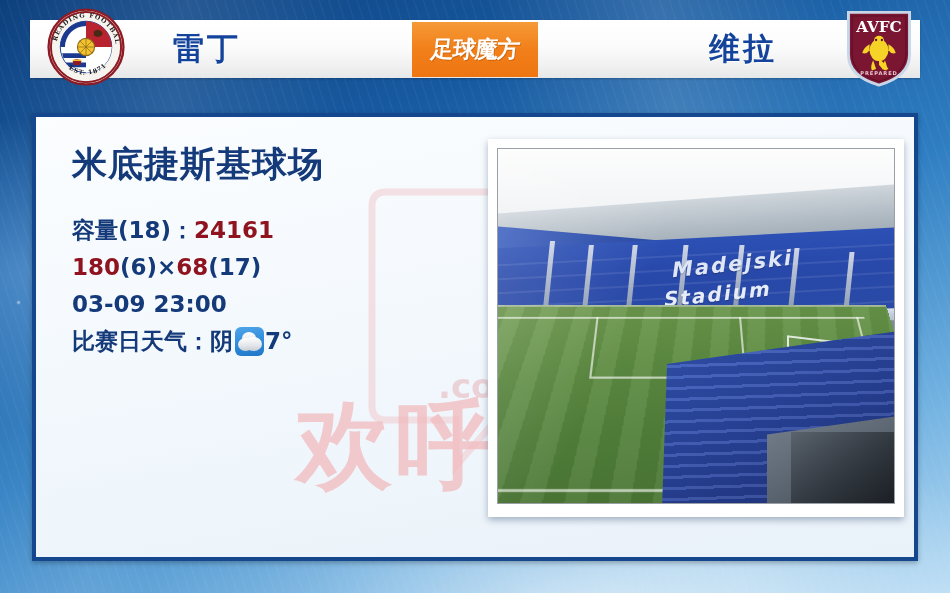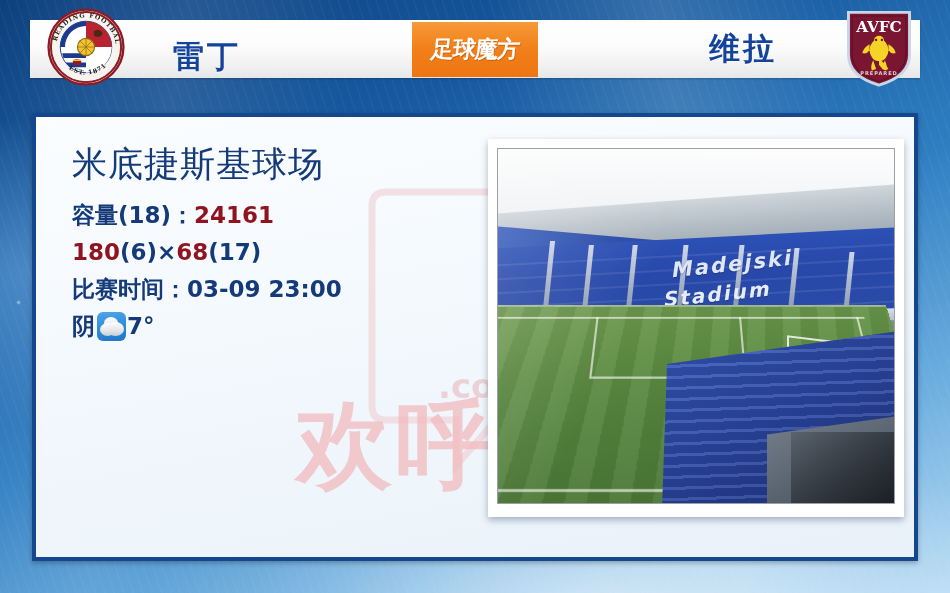--- a/index.html
+++ b/index.html
@@ -40,21 +40,21 @@
     z-index:3;
   }
   #headerbar .hb-top{position:absolute;left:0;right:0;top:0;height:1px;background:#ffffff;}
 
   .team-name{
     position:absolute; top:50%; transform:translateY(-50%);
     font-size:31px; font-weight:bold; color:#14439b;
     letter-spacing:3px; white-space:nowrap;
     text-shadow:0 1px 0 rgba(255,255,255,.9);
   }
-  #home-name{ left:143px;margin-top:8px; }
+  #home-name{ left:143px; }
   #away-name{ right:143px; }
 
   
   #brandbox{
     position:absolute; left:412px; top:22px; width:126px; height:55px;
     background:linear-gradient(180deg,#f59a37 0%,#f2801a 48%,#ee7512 100%);
     z-index:4;
     display:flex; align-items:center; justify-content:center;
   }
   #brandbox .brandtxt{
@@ -82,22 +82,22 @@
   
   #watermark{ position:absolute; left:330px; top:55px; width:300px; height:330px;
               opacity:.5; pointer-events:none; }
   #wm-huan{ position:absolute; left:260px; top:265px; font-size:96px; font-weight:bold;
             color:#f2b9bc; opacity:.72; letter-spacing:4px; white-space:nowrap;
             pointer-events:none; font-family:"DejaVu Sans",sans-serif;}
 
   
   #info{ position:absolute; left:36px; top:28px; width:430px; z-index:2; }
   #stadium-title{
-    font-size:35px; font-weight:normal; color:#143a7a; letter-spacing:1px;
-    line-height:1.1; margin-bottom:13px; white-space:nowrap;
+    font-size:35px; font-weight:bold; color:#143a7a; letter-spacing:1px;
+    line-height:1.1; margin-bottom:28px; white-space:nowrap;
   }
   .desc-line{
     font-size:23px; font-weight:bold; color:#143a7a; line-height:1.55;
     letter-spacing:0px; white-space:nowrap;
   }
   .stat-line{
     font-size:23px; font-weight:bold; color:#143a7a; line-height:1.62;
     white-space:nowrap; display:flex; align-items:center;
   }
   .val-red{ color:#8f1420; font-weight:bold; }
@@ -324,25 +324,25 @@
 
       <div class="stat-line">
         <span class="val-red">180</span>
         <span class="val-navy">(6)</span>
         <span class="val-navy">×</span>
         <span class="val-red">68</span>
         <span class="val-navy">(17)</span>
       </div>
 
       <div class="stat-line">
-        <span>比赛时间：</span>
         <span class="val-navy">03-09 23:00</span>
       </div>
 
       <div class="stat-line">
+        <span>比赛日天气：</span>
         <span class="val-navy">阴</span>
         <span id="weather-icon">
           <span class="c3"></span>
             <span class="c1"></span>
             <span class="c2"></span>
         </span>
         <span class="val-navy">7°</span>
       </div>
 
     </div>

